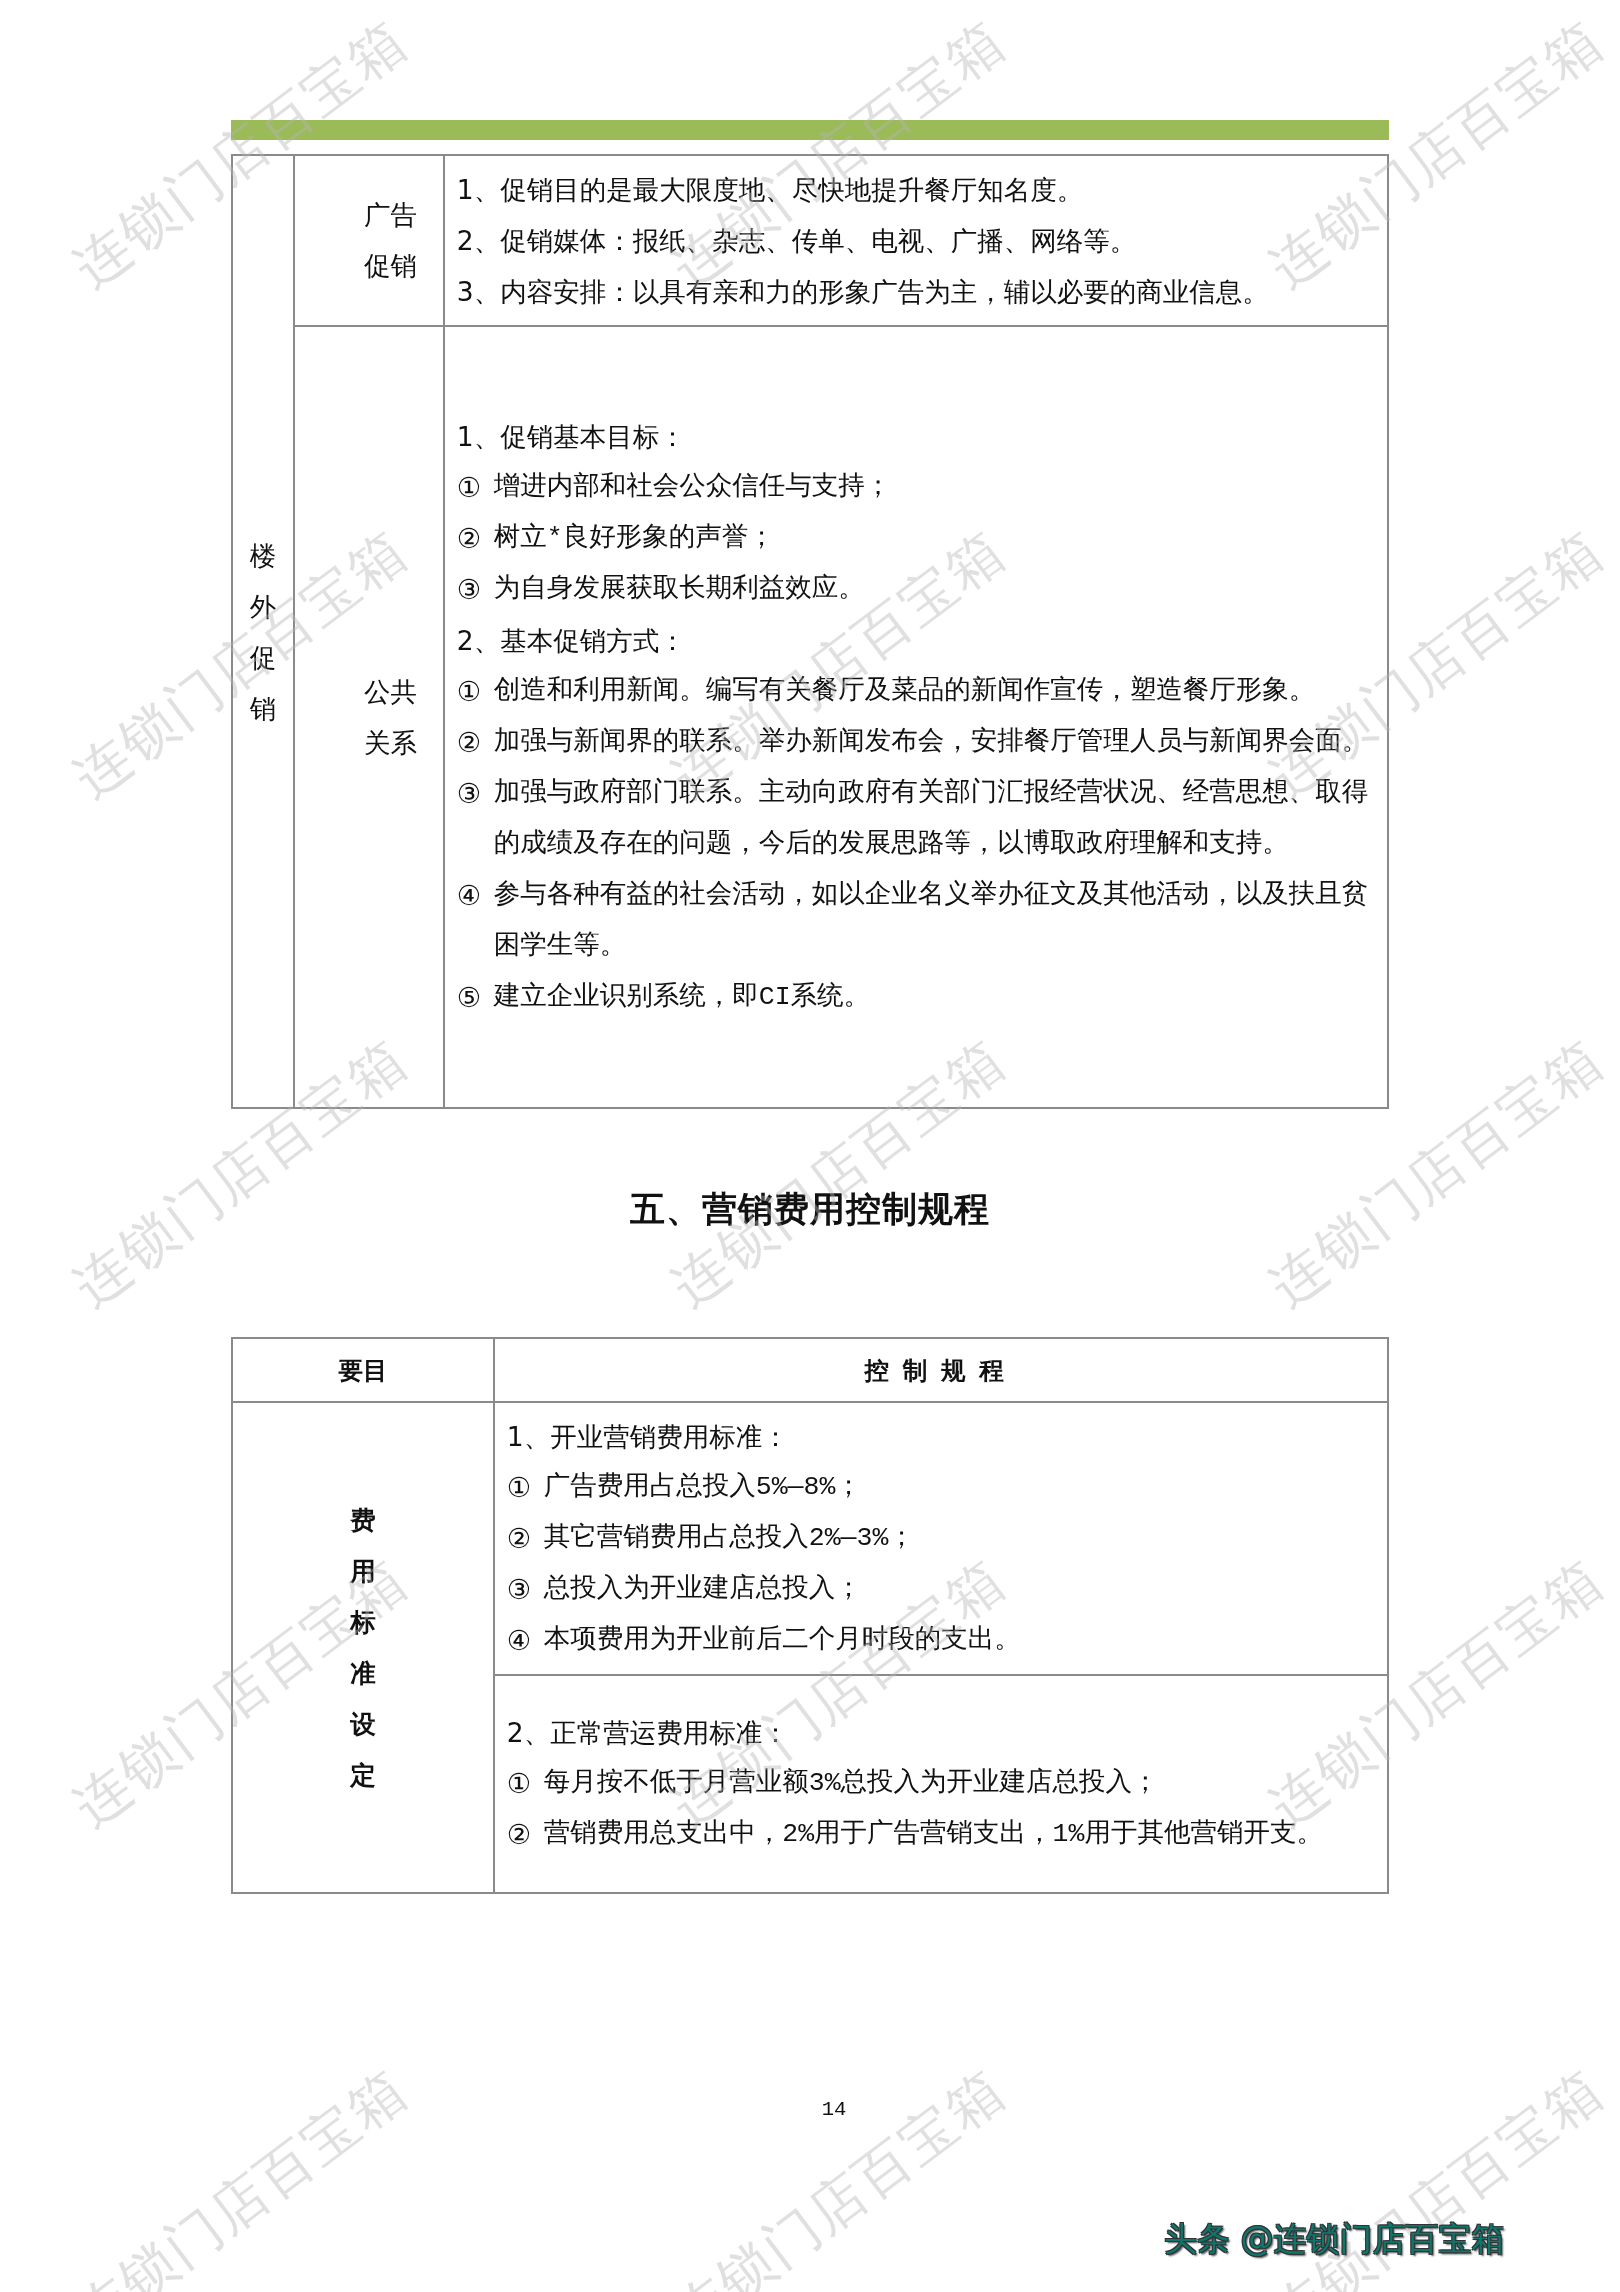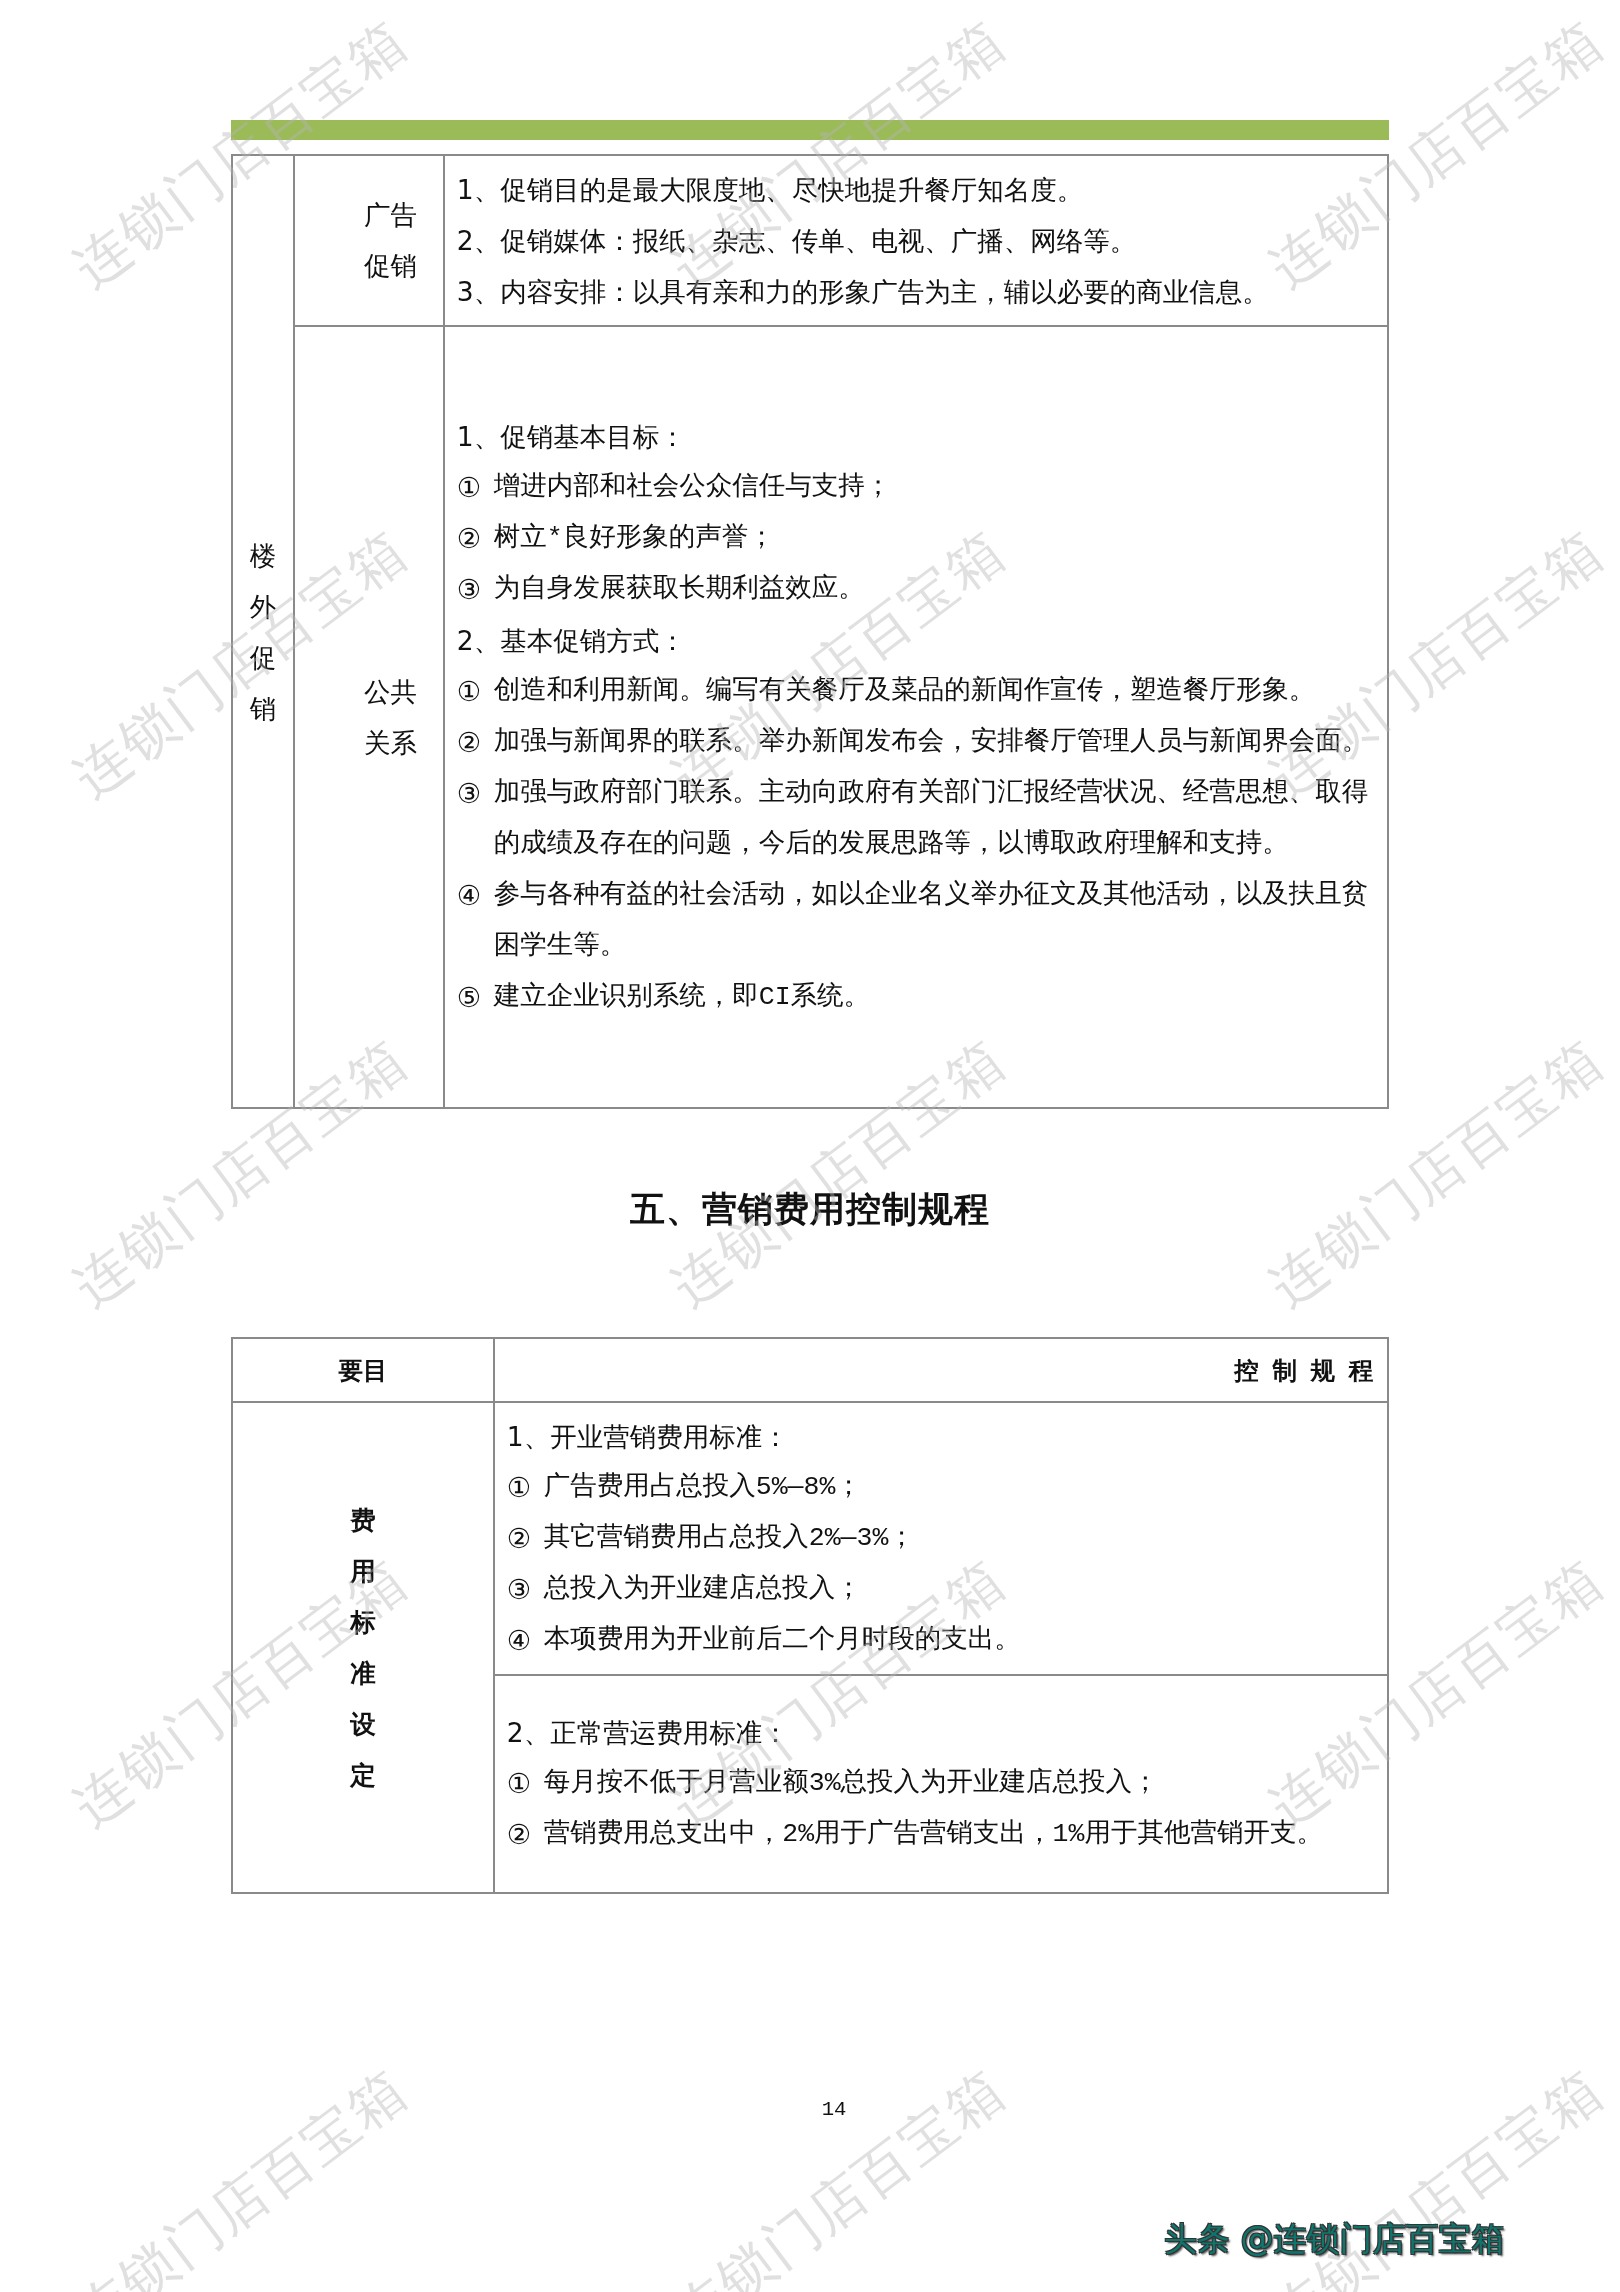--- a/index.html
+++ b/index.html
@@ -22,21 +22,21 @@
     .content .line { display: block; white-space: nowrap; }
     .content .item { display: flex; }
     .content .item .mk { width: 37px; flex: 0 0 37px; font-size: 27.4px; }
     .content .item .tx { flex: 1; white-space: normal; font-family: Liberation Mono, monospace; }
 
     .section-title { position: absolute; left: 231px; width: 1158px; top: 1186px; text-align: center; font-size: 35px; font-weight: bold; letter-spacing: 1px; }
 
     #t2 { left: 231px; top: 1337px; width: 1158px; }
     #t2 col.c1 { width: 262px; }
     #t2 th { height: 62px; font-size: 24.5px; font-weight: bold; text-align: center; }
-    #t2 th.h2 { letter-spacing: 13.7px; text-align: right; }
+    #t2 th.h2 { letter-spacing: 13.7px; }
     .blabel { text-align: center; font-size: 25.5px; font-weight: bold; line-height: 51px; }
     .blabel span { display: block; }
 
     .page-number { position: absolute; left: 0; width: 1588px; top: 2098px; text-align: center; font-family: Liberation Mono, monospace; font-size: 20.6px; padding-left: 40px; }
 
     .watermark { position: absolute; font-size: 55px; color: rgba(180,180,180,0.42); transform: rotate(-37deg); transform-origin: left top; white-space: nowrap; pointer-events: none; letter-spacing: 2px; }
 
     .footer-credit { position: absolute; left: 1164px; top: 2217px; font-size: 33px; color: #0f766e; text-shadow: -1px -1px 0 #333, 1px -1px 0 #333, -1px 1px 0 #333, 1px 1px 0 #333, 2px 2px 2px #444; white-space: nowrap; }
   </style>
 </head>

